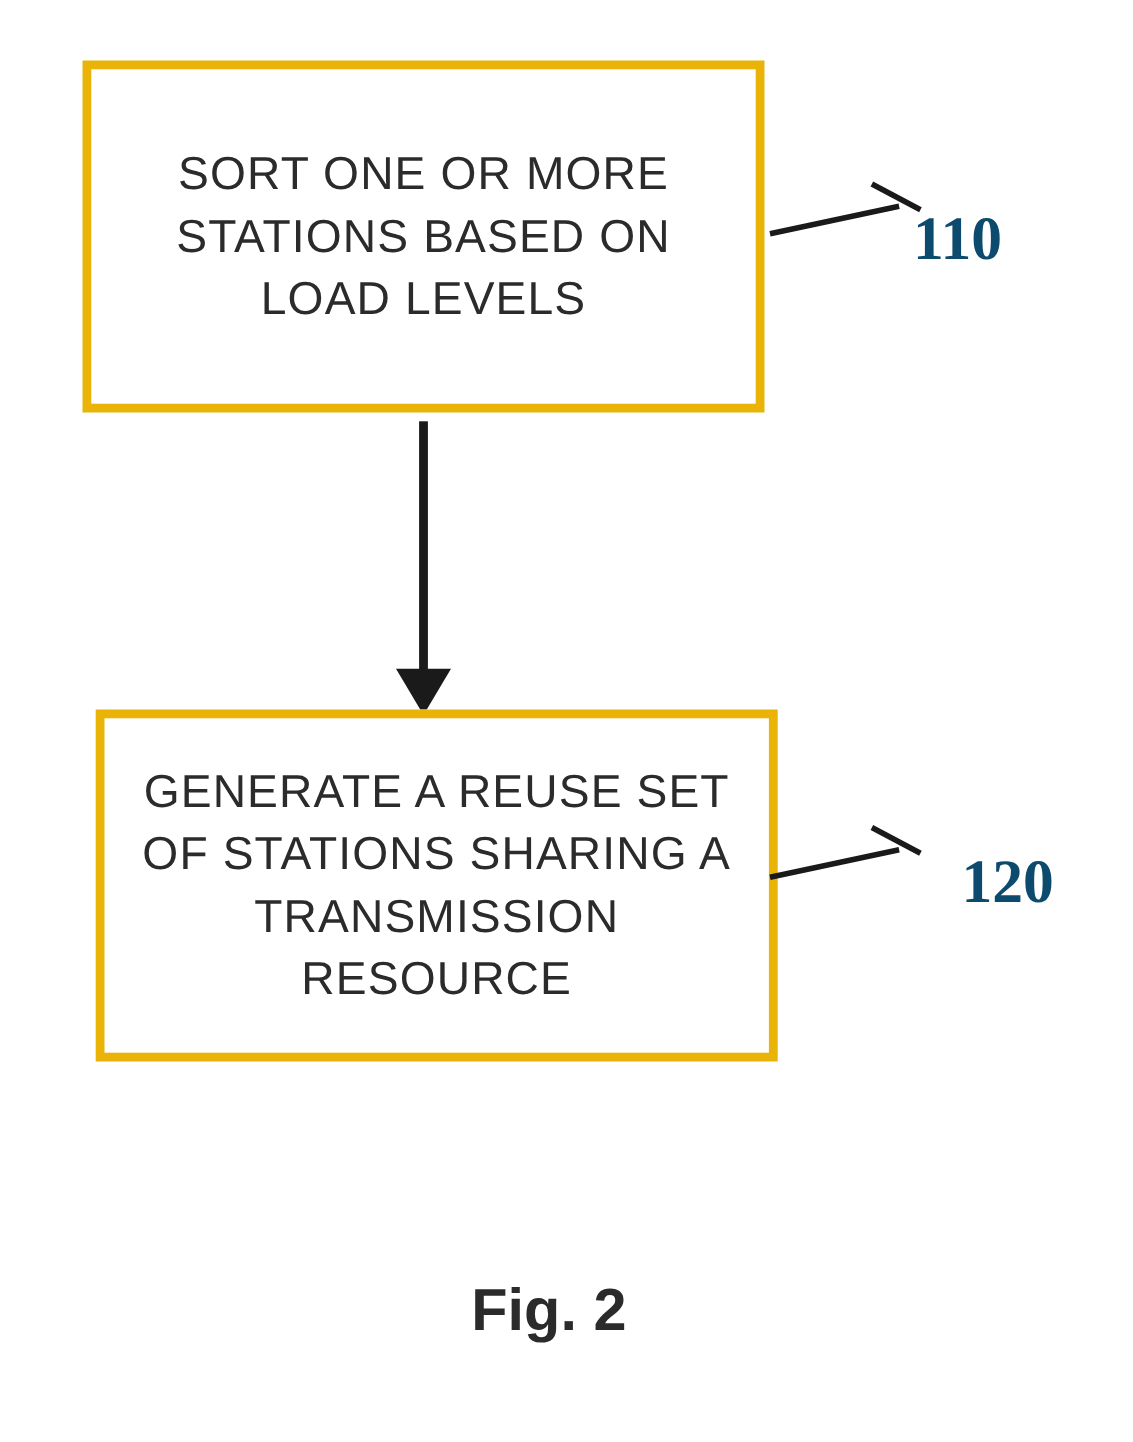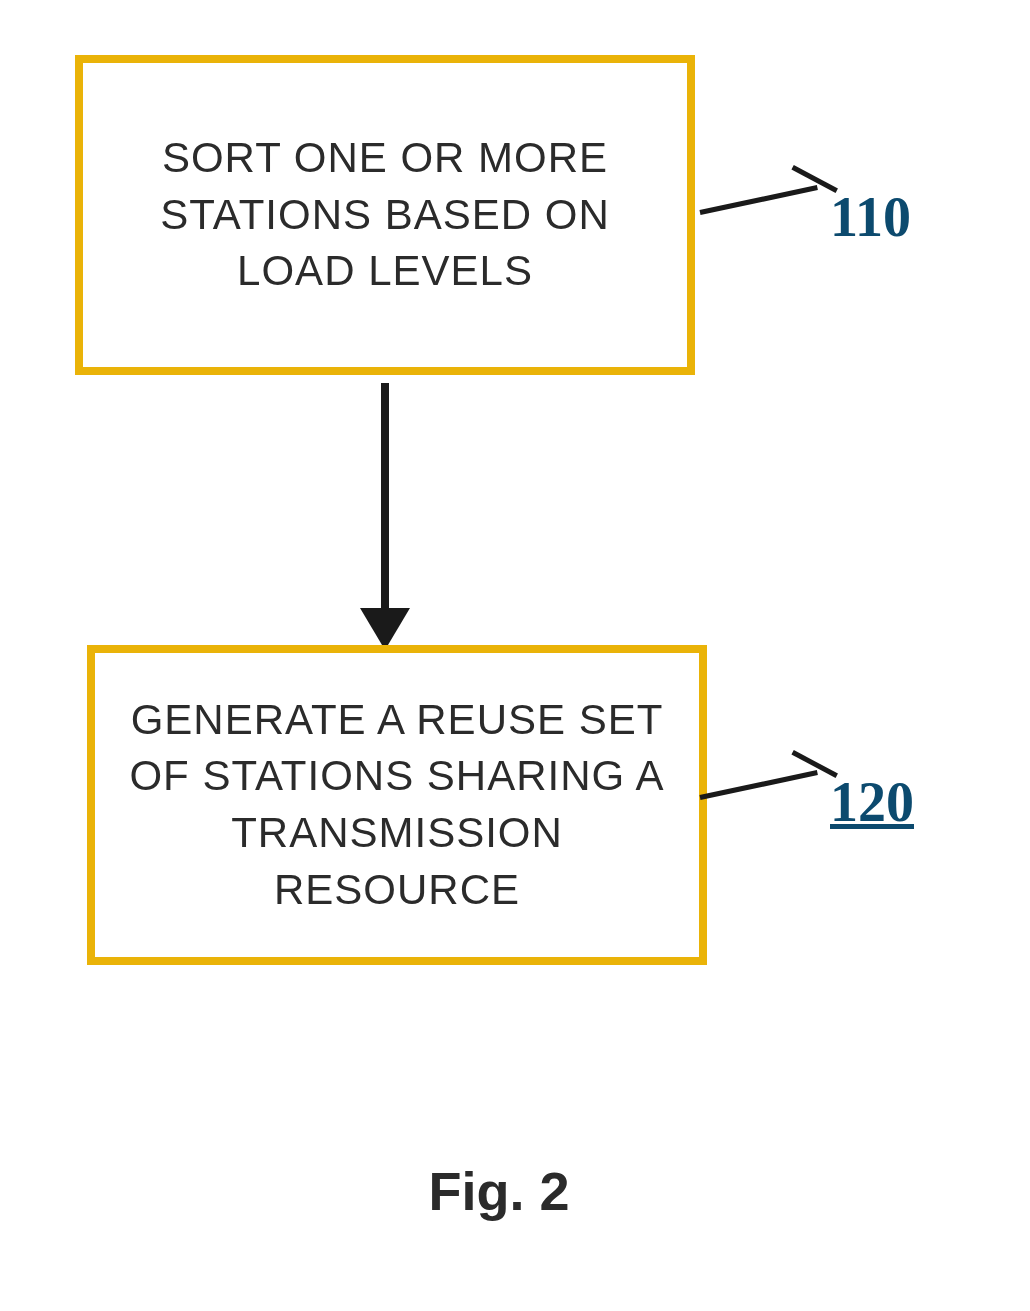--- a/index.html
+++ b/index.html
@@ -44,21 +44,21 @@
     margin-left: 12px;
   }
   .ref-label {
     position: absolute;
     font-family: "Times New Roman", Times, serif;
     font-weight: bold;
     font-size: 56px;
     color: #0c4a6e;
   }
   .ref1 { left: 830px; top: 185px; }
-  .ref2 { left: 830px; top: 770px; text-decoration: underline; }
+  .ref2 { left: 874px; top: 770px; }
 
   .leader {
     position: absolute;
     border-top: 5px solid #1a1a1a;
     transform-origin: left center;
   }
   .leader1 {
     left: 700px;
     top: 210px;
     width: 120px;

